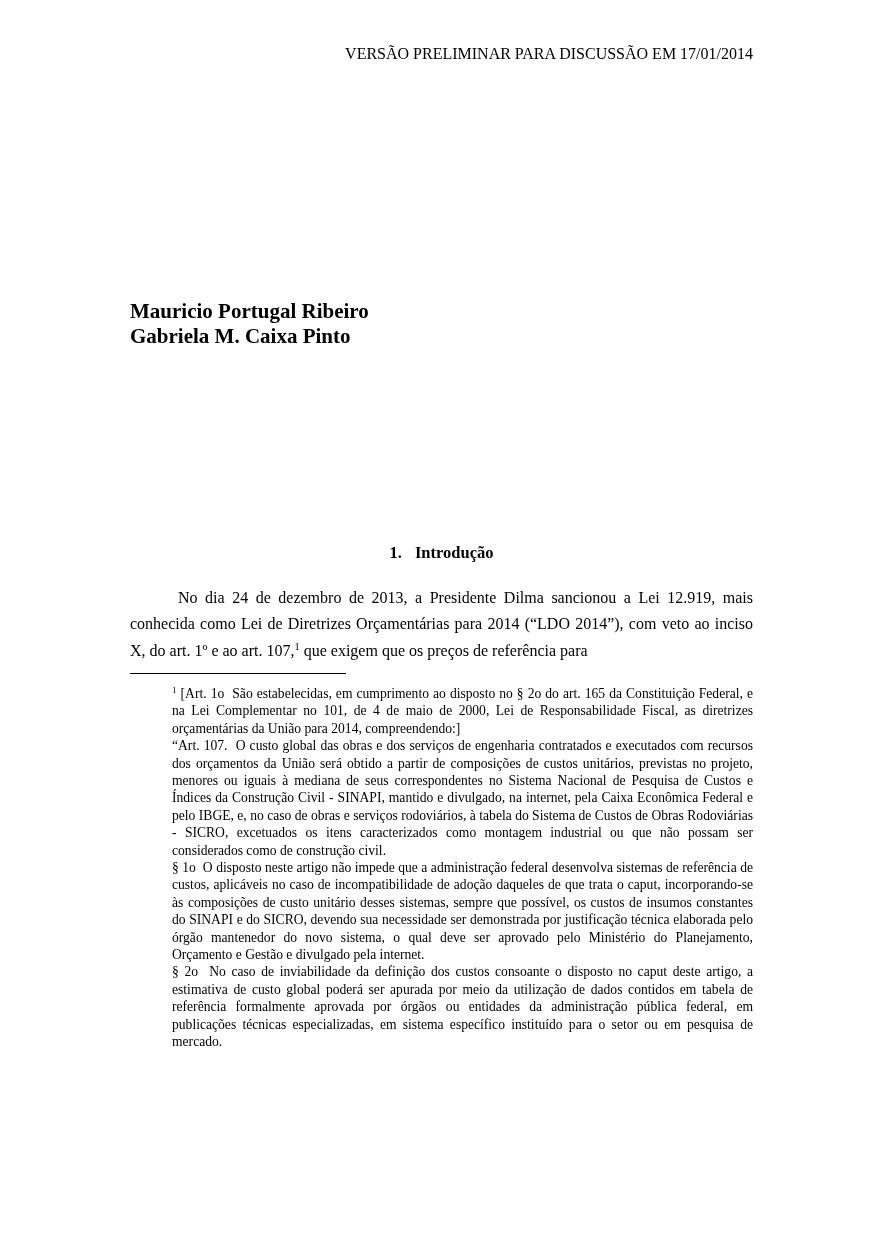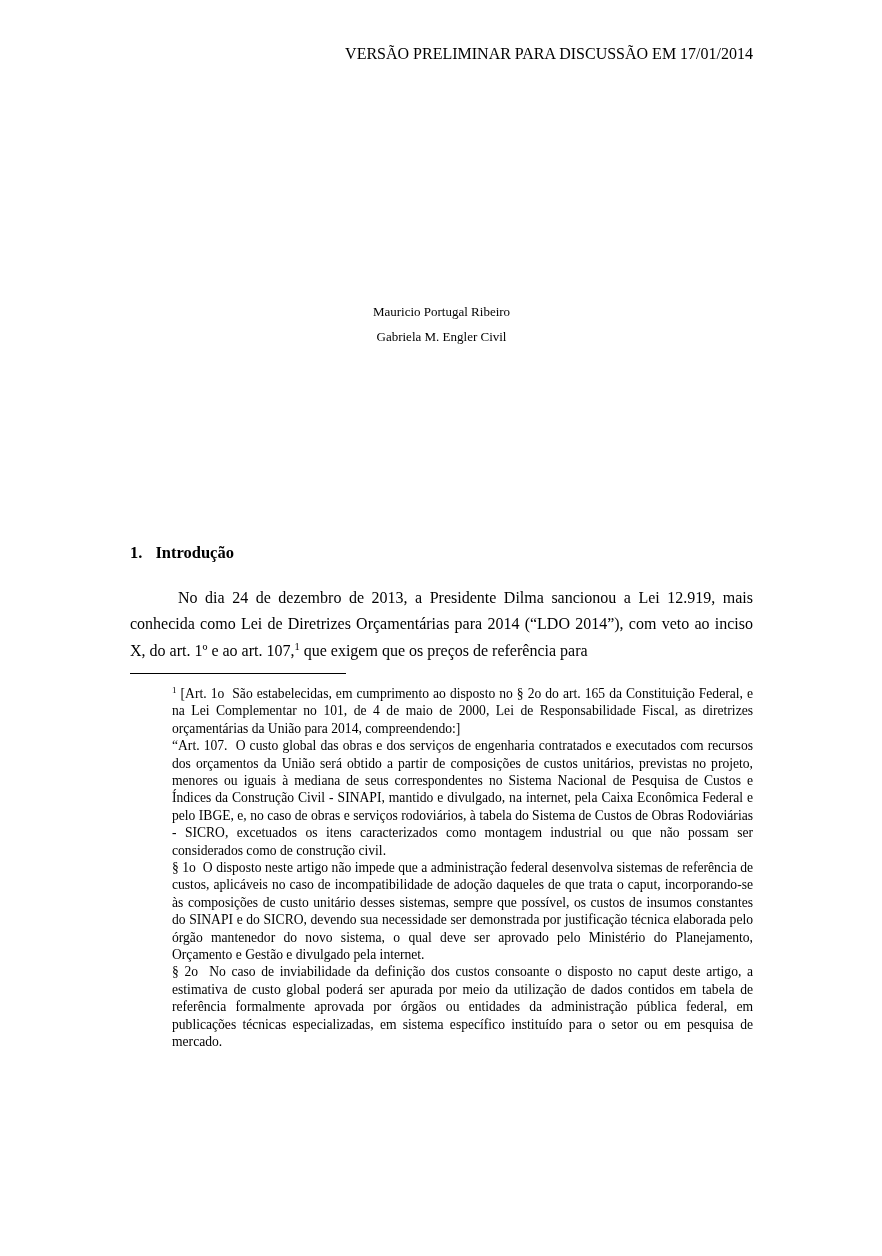--- a/index.html
+++ b/index.html
@@ -35,30 +35,31 @@
   .doc-title {
     margin-top: 35px;
     padding-left: 60px;
     text-align: center;
     font-weight: bold;
     font-size: 16.5px;
     line-height: 27px;
   }
   .authors {
     margin-top: 234px;
-    text-align: center;
-    font-weight: normal;
-    font-size: 13px;
+    text-align: left;
+    font-weight: bold;
+    font-size: 21px;
     line-height: 25px;
   }
   .section-heading {
     margin-top: 191px;
     font-weight: bold;
     font-size: 16.5px;
     line-height: 26px;
+    text-align: center;
   }
   .section-number {
     display: inline-block;
     margin-right: 13px;
   }
   .body-paragraph {
     margin: 19px 0 0 0;
     font-size: 16px;
     line-height: 26.3px;
     text-align: justify;
@@ -96,21 +97,21 @@
 <body>
 
 <div class="page">
   <div class="column">
 
     <div class="doc-header">VERSÃO PRELIMINAR PARA DISCUSSÃO EM 17/01/2014</div>
 
 
     <div class="authors">
       <div>Mauricio Portugal Ribeiro</div>
-      <div>Gabriela M. Engler Civil</div>
+      <div>Gabriela M. Caixa Pinto</div>
     </div>
 
     <div class="section-heading">
       <span class="section-number">1.</span><span>Introdução</span>
     </div>
 
     <p class="body-paragraph"><span>No dia 24 de dezembro de 2013, a Presidente Dilma sancionou a Lei 12.919, mais conhecida como Lei de Diretrizes Orçamentárias para 2014 (“LDO 2014”), com veto ao inciso X, do art. 1º e ao art. 107,</span><sup class="ref">1</sup><span> que exigem que os preços de referência para</span></p>
 
     <div class="footnote-separator"></div>
 

